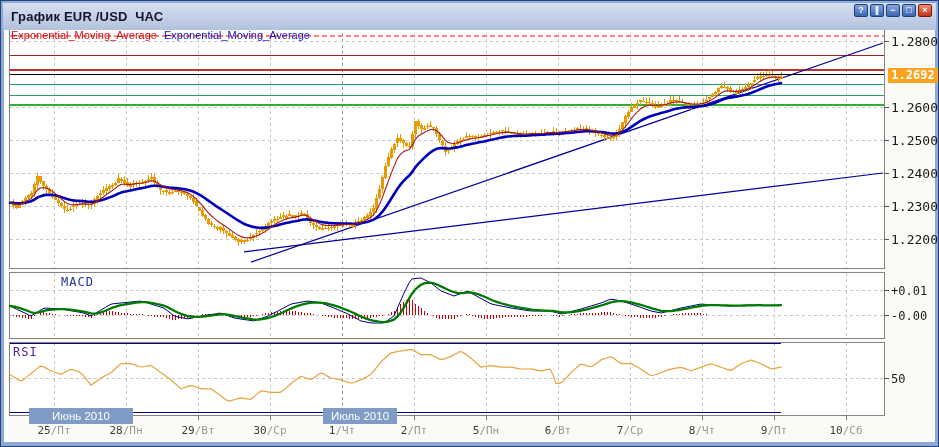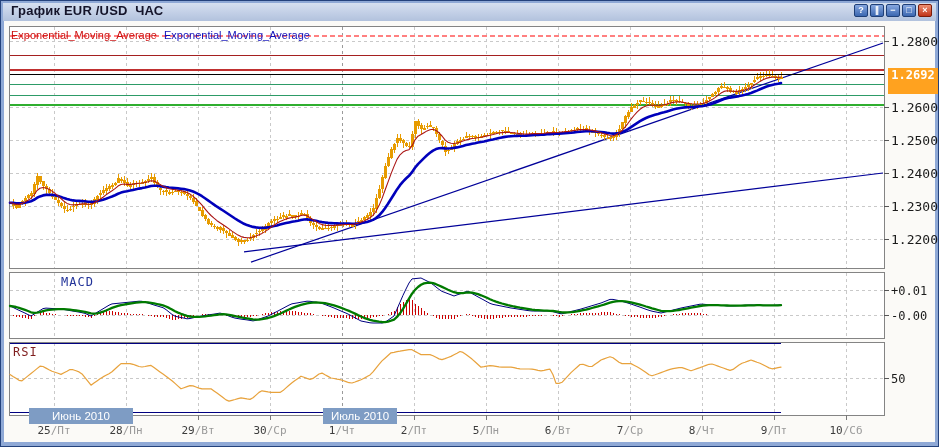--- a/index.html
+++ b/index.html
@@ -1,33 +1,33 @@
 <!DOCTYPE html>
 <html><head>
 <meta charset="utf-8">
 <style>
   html,body{margin:0;padding:0;background:#d8d8d8;font-family:"Liberation Sans",sans-serif;}
   .window{position:relative;width:939px;height:447px;background:#8FA9D6;border:1px solid #24427C;box-sizing:border-box;overflow:hidden;}
-  .titlebar{position:absolute;left:2px;top:2px;right:2px;height:18px;
+  .titlebar{position:absolute;left:2px;top:2px;right:2px;height:27px;
     background:linear-gradient(180deg,#d6e0f0 0%,#c2cfe6 55%,#b2c2dd 100%);
-    display:flex;z-index:4;}
+    display:flex;align-items:center;z-index:4;}
   .title-text{margin-left:8px;font-size:13px;font-weight:bold;color:#14142a;letter-spacing:0.2px;white-space:pre;}
   .win-buttons{position:absolute;right:4px;top:1px;display:flex;gap:2px;}
   .win-btn{width:14px;height:13px;border:1px solid #1f3f77;border-radius:2px;box-sizing:border-box;
     background:linear-gradient(180deg,#87a7e0,#3b67b0);color:#fff;font-size:9px;font-weight:bold;
     text-align:center;line-height:11px;cursor:default;user-select:none;}
   .win-btn.close{background:linear-gradient(180deg,#ef8f72,#c03418);border-color:#7c1d0a;}
   .client{position:absolute;left:3px;top:19px;right:3px;bottom:4px;background:#fbfaf7;z-index:1;}
   svg#chart-svg{position:absolute;left:0;top:0;z-index:2;}
   .lbl{position:absolute;z-index:3;white-space:nowrap;}
   .ema-red{left:10px;top:28px;font-size:11px;color:#cc1111;}
   .ema-blue{left:163px;top:28px;font-size:11px;color:#1111bb;}
   .macd-label{left:12px;top:274px;font-family:"DejaVu Sans Mono",monospace;font-size:12px;color:#223399;letter-spacing:1px;padding-left:48px;}
-  .rsi-label{left:12px;top:344px;font-family:"DejaVu Sans Mono",monospace;font-size:12px;color:#7f1d1d;letter-spacing:1px;}
-  .cur-badge{left:887px;top:67px;width:50px;height:26px;background:#FFA21F;color:#fff;
+  .rsi-label{left:12px;top:344px;font-family:"DejaVu Sans Mono",monospace;font-size:12px;color:#4c1d95;letter-spacing:1px;}
+  .cur-badge{left:887px;top:67px;width:50px;height:15px;background:#FFA21F;color:#fff;
     font-family:"DejaVu Sans Mono",monospace;font-size:12px;font-weight:bold;text-align:center;line-height:15px;}
 </style>
 </head>
 <body>
 
 <div class="window">
   <div class="client"></div>
 
   <svg id="chart-svg" width="939" height="447">
       <g>

